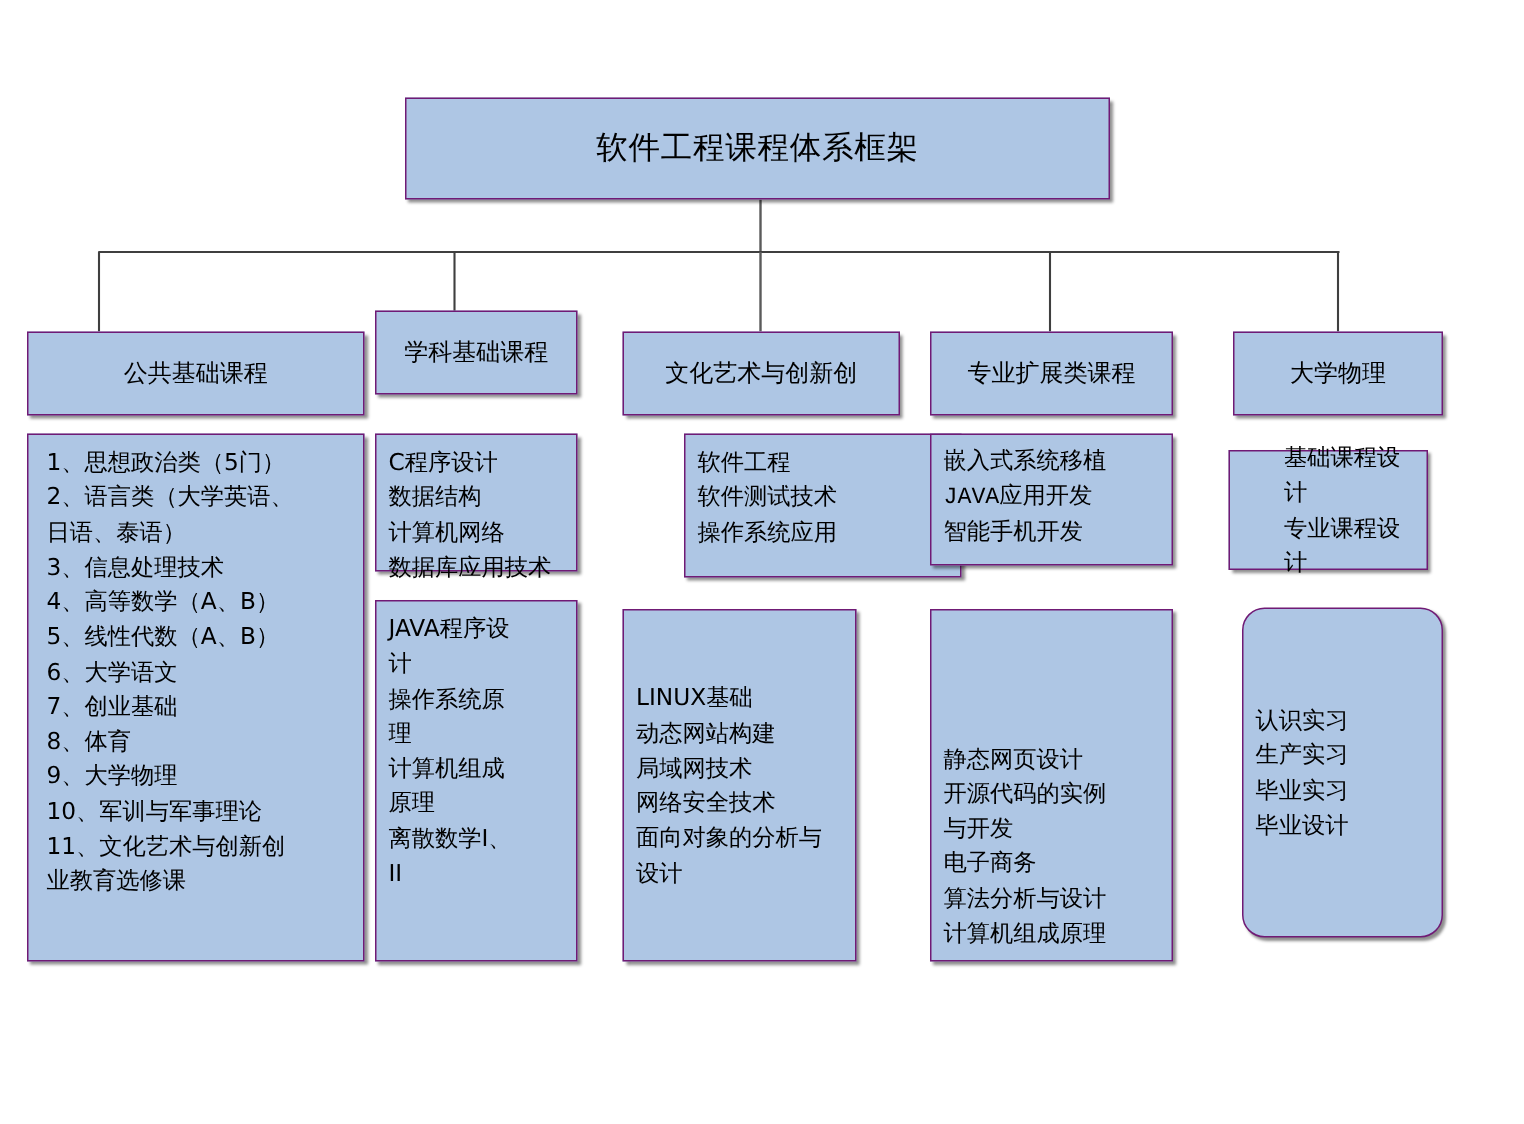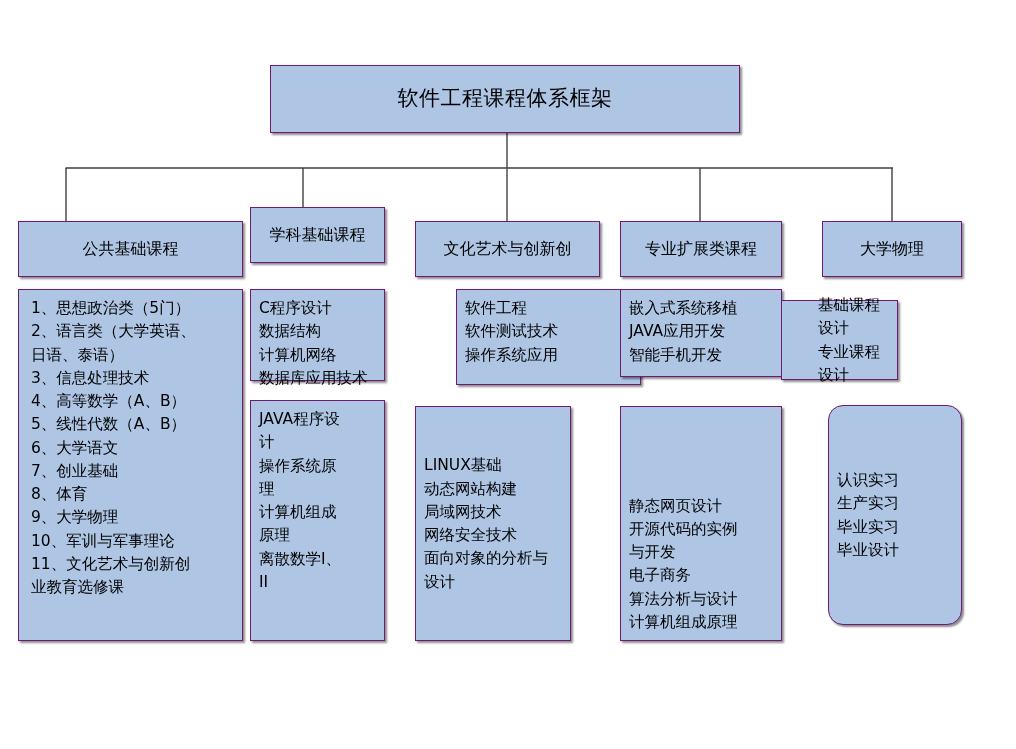--- a/index.html
+++ b/index.html
@@ -161,38 +161,38 @@
 动态网站构建
 局域网技术
 网络安全技术
 面向对象的分析与
 设计</div>
   </div>
 
   <div class="box dark header-box" style="left:620px; top:221px; width:162px; height:56px;">
     <span class="header-text">专业扩展类课程</span>
   </div>
-  <div class="box dark content-box" style="left:620px; top:289px; width:162px; height:88px;">
+  <div class="box dark content-box" style="left:620px; top:289px; width:162px; height:88px;font-family:Liberation Mono, monospace;">
     <div class="clines">嵌入式系统移植
 JAVA应用开发
 智能手机开发</div>
   </div>
   <div class="box dark content-box pad-center" style="left:620px; top:406px; width:162px; height:235px;justify-content:flex-end;">
     <div class="clines">静态网页设计
 开源代码的实例
 与开发
 电子商务
 算法分析与设计
 计算机组成原理</div>
   </div>
 
   <div class="box dark header-box" style="left:822px; top:221px; width:140px; height:56px;">
     <span class="header-text">大学物理</span>
   </div>
-  <div class="box dark content-box pad-center" style="left:781px; top:300px; width:117px; height:80px;padding-left:36px;">
+  <div class="box dark content-box pad-center" style="left:819px; top:300px; width:133px; height:80px;padding-left:36px;">
     <div class="clines">基础课程设计
 专业课程设计</div>
   </div>
   <div class="box dark content-box pad-center" style="left:828px; top:405px; width:134px; height:220px;border-radius:15px;">
     <div class="clines">认识实习
 生产实习
 毕业实习
 毕业设计</div>
   </div>
 

